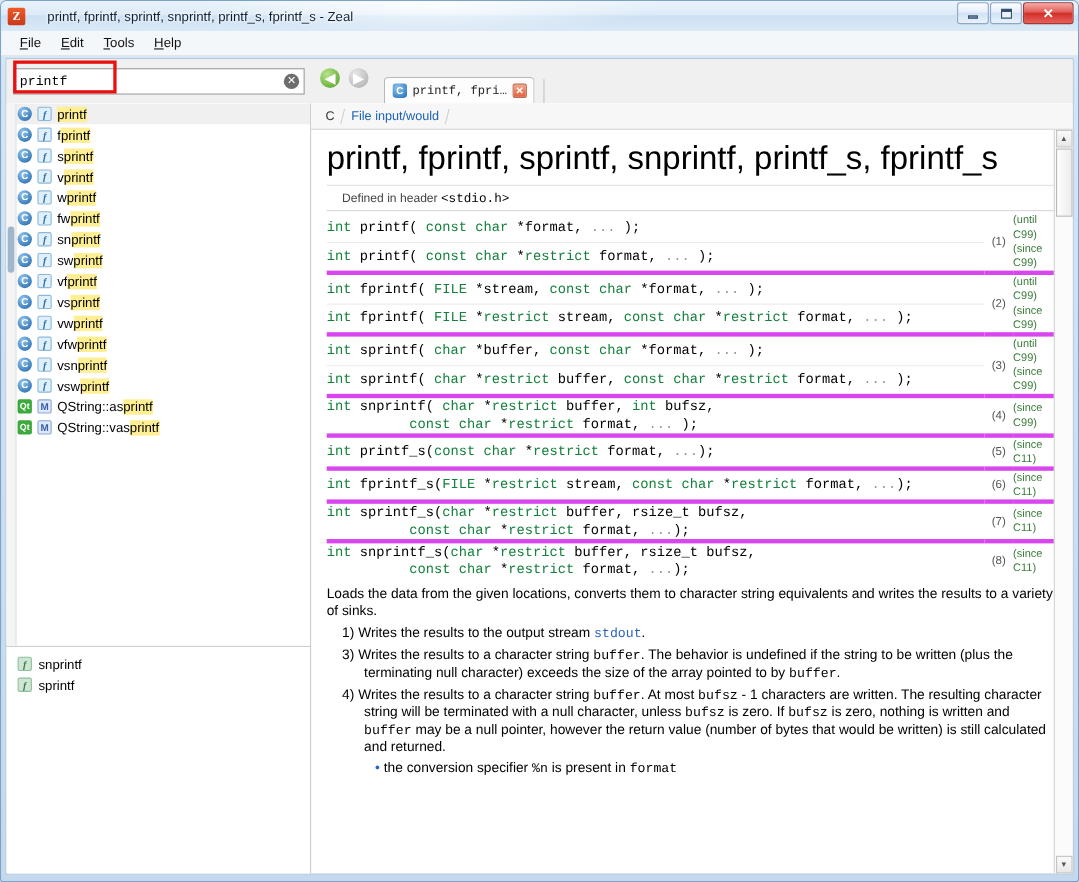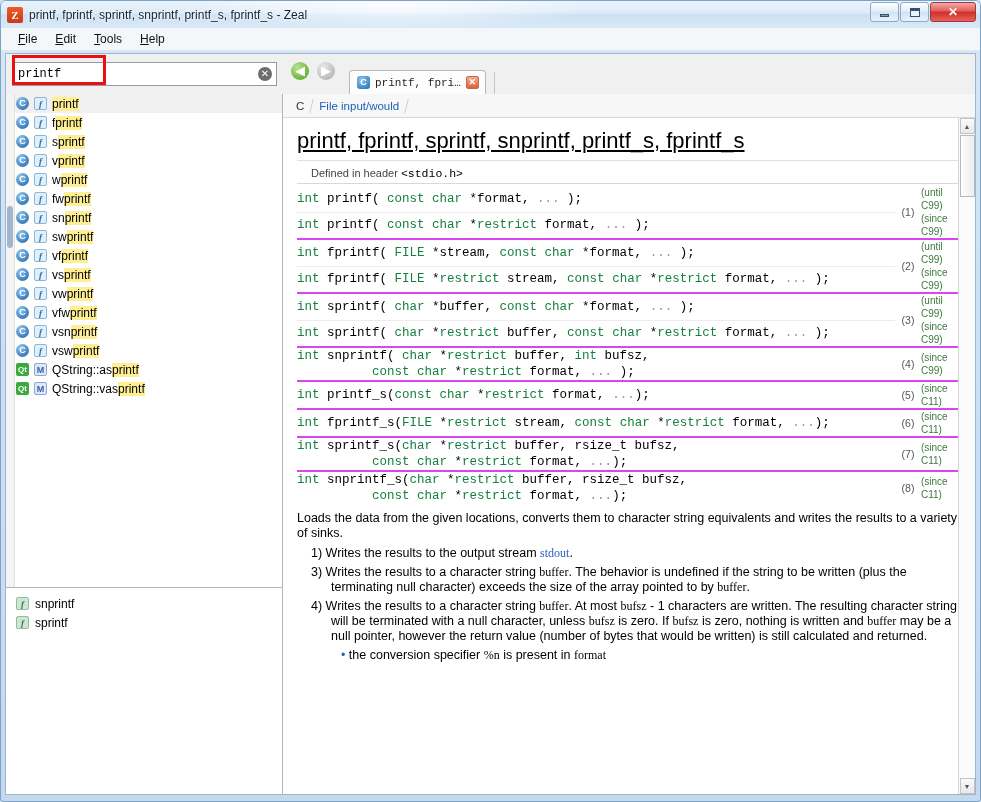--- a/index.html
+++ b/index.html
@@ -32,21 +32,21 @@
     pointer-events:none;
   }
   #app-icon {
     width:16px;height:16px;border-radius:2px;flex:0 0 auto;
     background: linear-gradient(to bottom,#f05a28,#c8381a);
     color:#fff; font-size:11px; font-weight:bold; line-height:16px; text-align:center;
     font-family:"Liberation Serif", serif;
     position:relative; z-index:2;
   }
   #title-text {
-    margin-left:6px; font-size:12px; color:#123; position:relative; z-index:2;
+    margin-left:20px; font-size:12px; color:#123; position:relative; z-index:2;
     text-shadow: 0 0 3px #fff, 0 0 5px #fff;
     white-space:nowrap;
   }
   #win-buttons { position:absolute; right:4px; top:1px; display:flex; z-index:3; }
   .wbtn {
     width:29px;height:20px;margin-left:1px;
     border:1px solid #8fa9c4; border-radius:3px;
     background: linear-gradient(to bottom,#fdfeff 0%,#e4eefa 45%,#d2e2f2 50%,#e8f2fc 100%);
     display:flex;align-items:center;justify-content:center;
   }
@@ -145,49 +145,48 @@
   #content { flex:1; position:relative; background:#fff; display:flex; flex-direction:column; min-width:0; }
   #breadcrumb {
     height:24px; flex:0 0 auto; display:flex; align-items:center;
     padding-left:6px; background:#f7f7f7; border-bottom:1px solid #d6d6d6;
   }
   .crumb { font-size:11.5px; color:#1a62b8; padding:0 7px; white-space:nowrap; }
   .crumb.first { color:#333; }
   .crumb-sep { width:1px;height:14px;background:#cfcfcf; transform:skewX(-14deg); }
   #doc { flex:1; overflow:hidden; padding:10px 14px 0 14px; position:relative; }
   #doc-title {
-    font-size:22px; color:#000; font-weight:normal;
+    font-size:30px; color:#000; font-weight:normal;
     padding-bottom:6px; border-bottom:1px solid #e0e0e0; margin-bottom:6px;
     white-space:nowrap;
-    text-decoration:underline;
   }
   #defined {
     font-size:11px; color:#444; padding-left:14px; padding-bottom:3px;
     border-bottom:1px solid #d8d8d8; margin-bottom:2px;
   }
   #defined code { font-family:"Liberation Mono", monospace; font-size:11.5px; color:#000; }
   
   .sigtable { width:100%; border-collapse:collapse; }
   .sigtable td { vertical-align:middle; padding:0; }
   .sigcell { padding:5px 0 5px 18px; font-family:"Liberation Mono", monospace;
              font-size:12.5px; color:#000; white-space:pre; line-height:16px; }
   .numcell { width:26px; text-align:center; font-size:10.5px; color:#555;
              font-family:"Liberation Sans",sans-serif; }
   .vercell { width:40px; font-size:10px; color:#3a7a3a; line-height:13px;
              font-family:"Liberation Sans",sans-serif; padding:3px 0; }
-  .sep-major td { border-top:2px solid #d946ef; }
+  .sep-major td { border-top:4px solid #d946ef; }
   .sep-minor td.sigonly { border-top:1px solid #ececec; }
   .kw { color:#15803d; }
   .dots { color:#999; }
   
   #prose { margin-top:7px; font-size:12.5px; color:#000; line-height:15px; }
   #prose p.lead { margin-bottom:5px; }
   #prose ol { list-style:none; padding-left:14px; }
   #prose li { margin-bottom:4px; padding-left:20px; text-indent:-20px; }
-  #prose code { font-family:Liberation Serif, serif; font-size:12px; }
+  #prose code { font-family:Liberation Mono, monospace; font-size:12px; }
   #prose .lnk { color:#2a62c0; }
   #prose ul.bul { list-style:none; padding-left:44px; margin-top:3px; }
   #prose ul.bul li { text-indent:0; padding-left:0; }
   #prose ul.bul li:before { content:"\2022  "; color:#2a62c0; }
   
   #vscroll {
     position:absolute; right:0; top:24px; bottom:0; width:17px;
     background:#fbfbfb; border-left:1px solid #d3d3d3;
     display:flex; flex-direction:column; align-items:center;
   }

